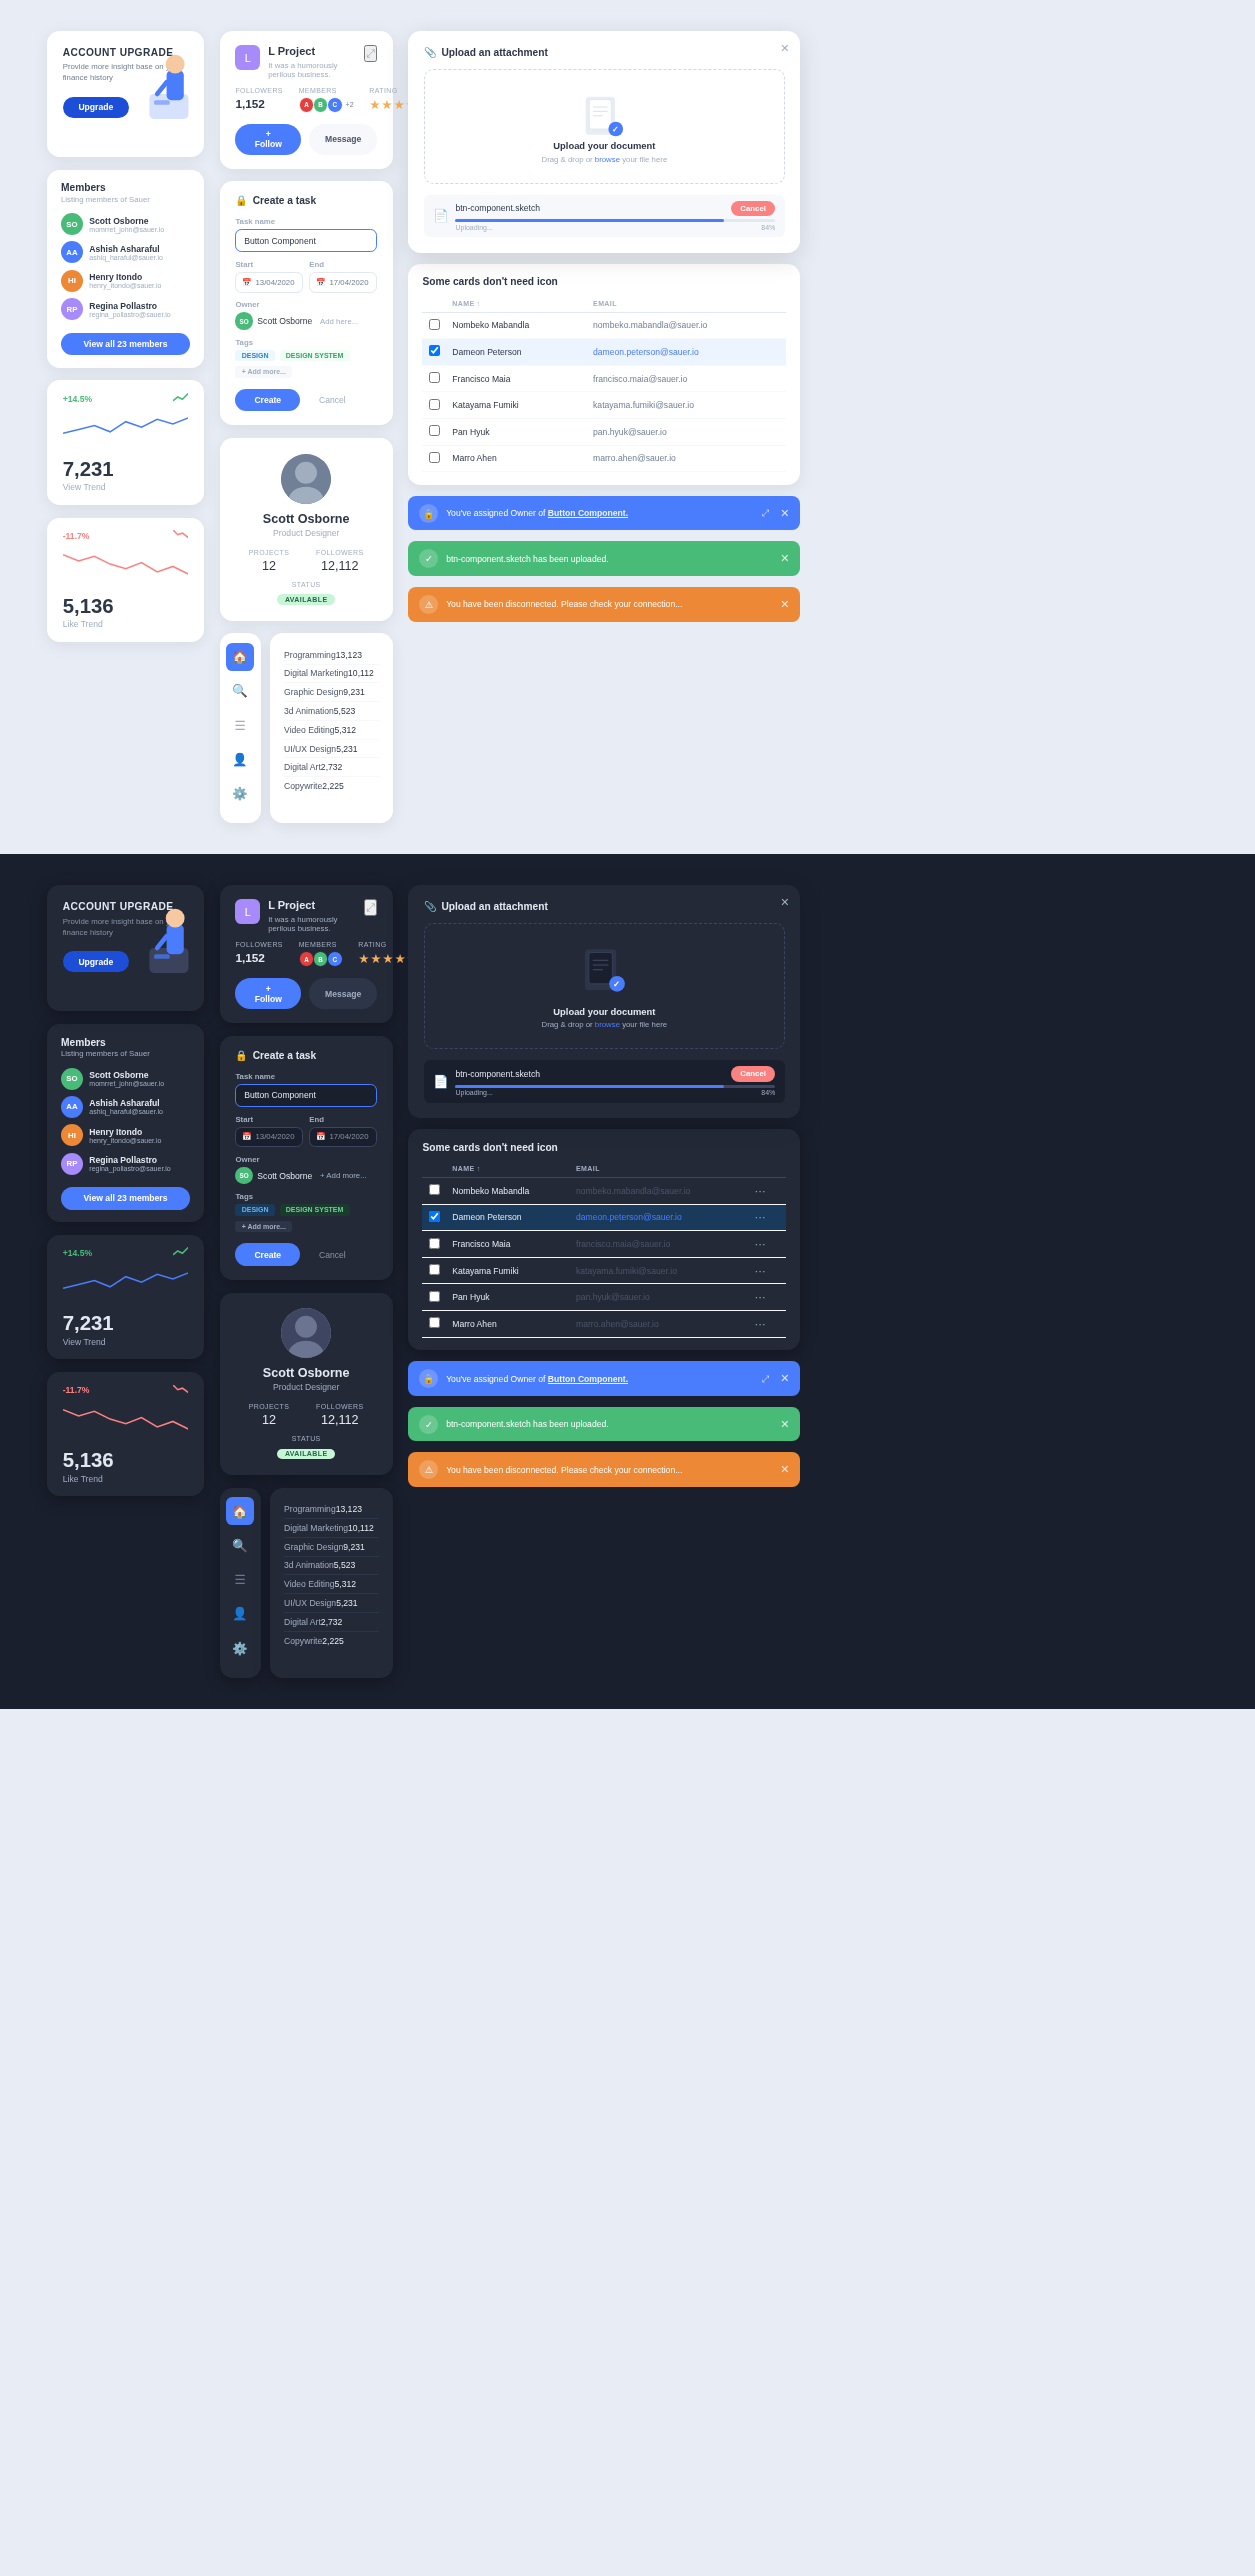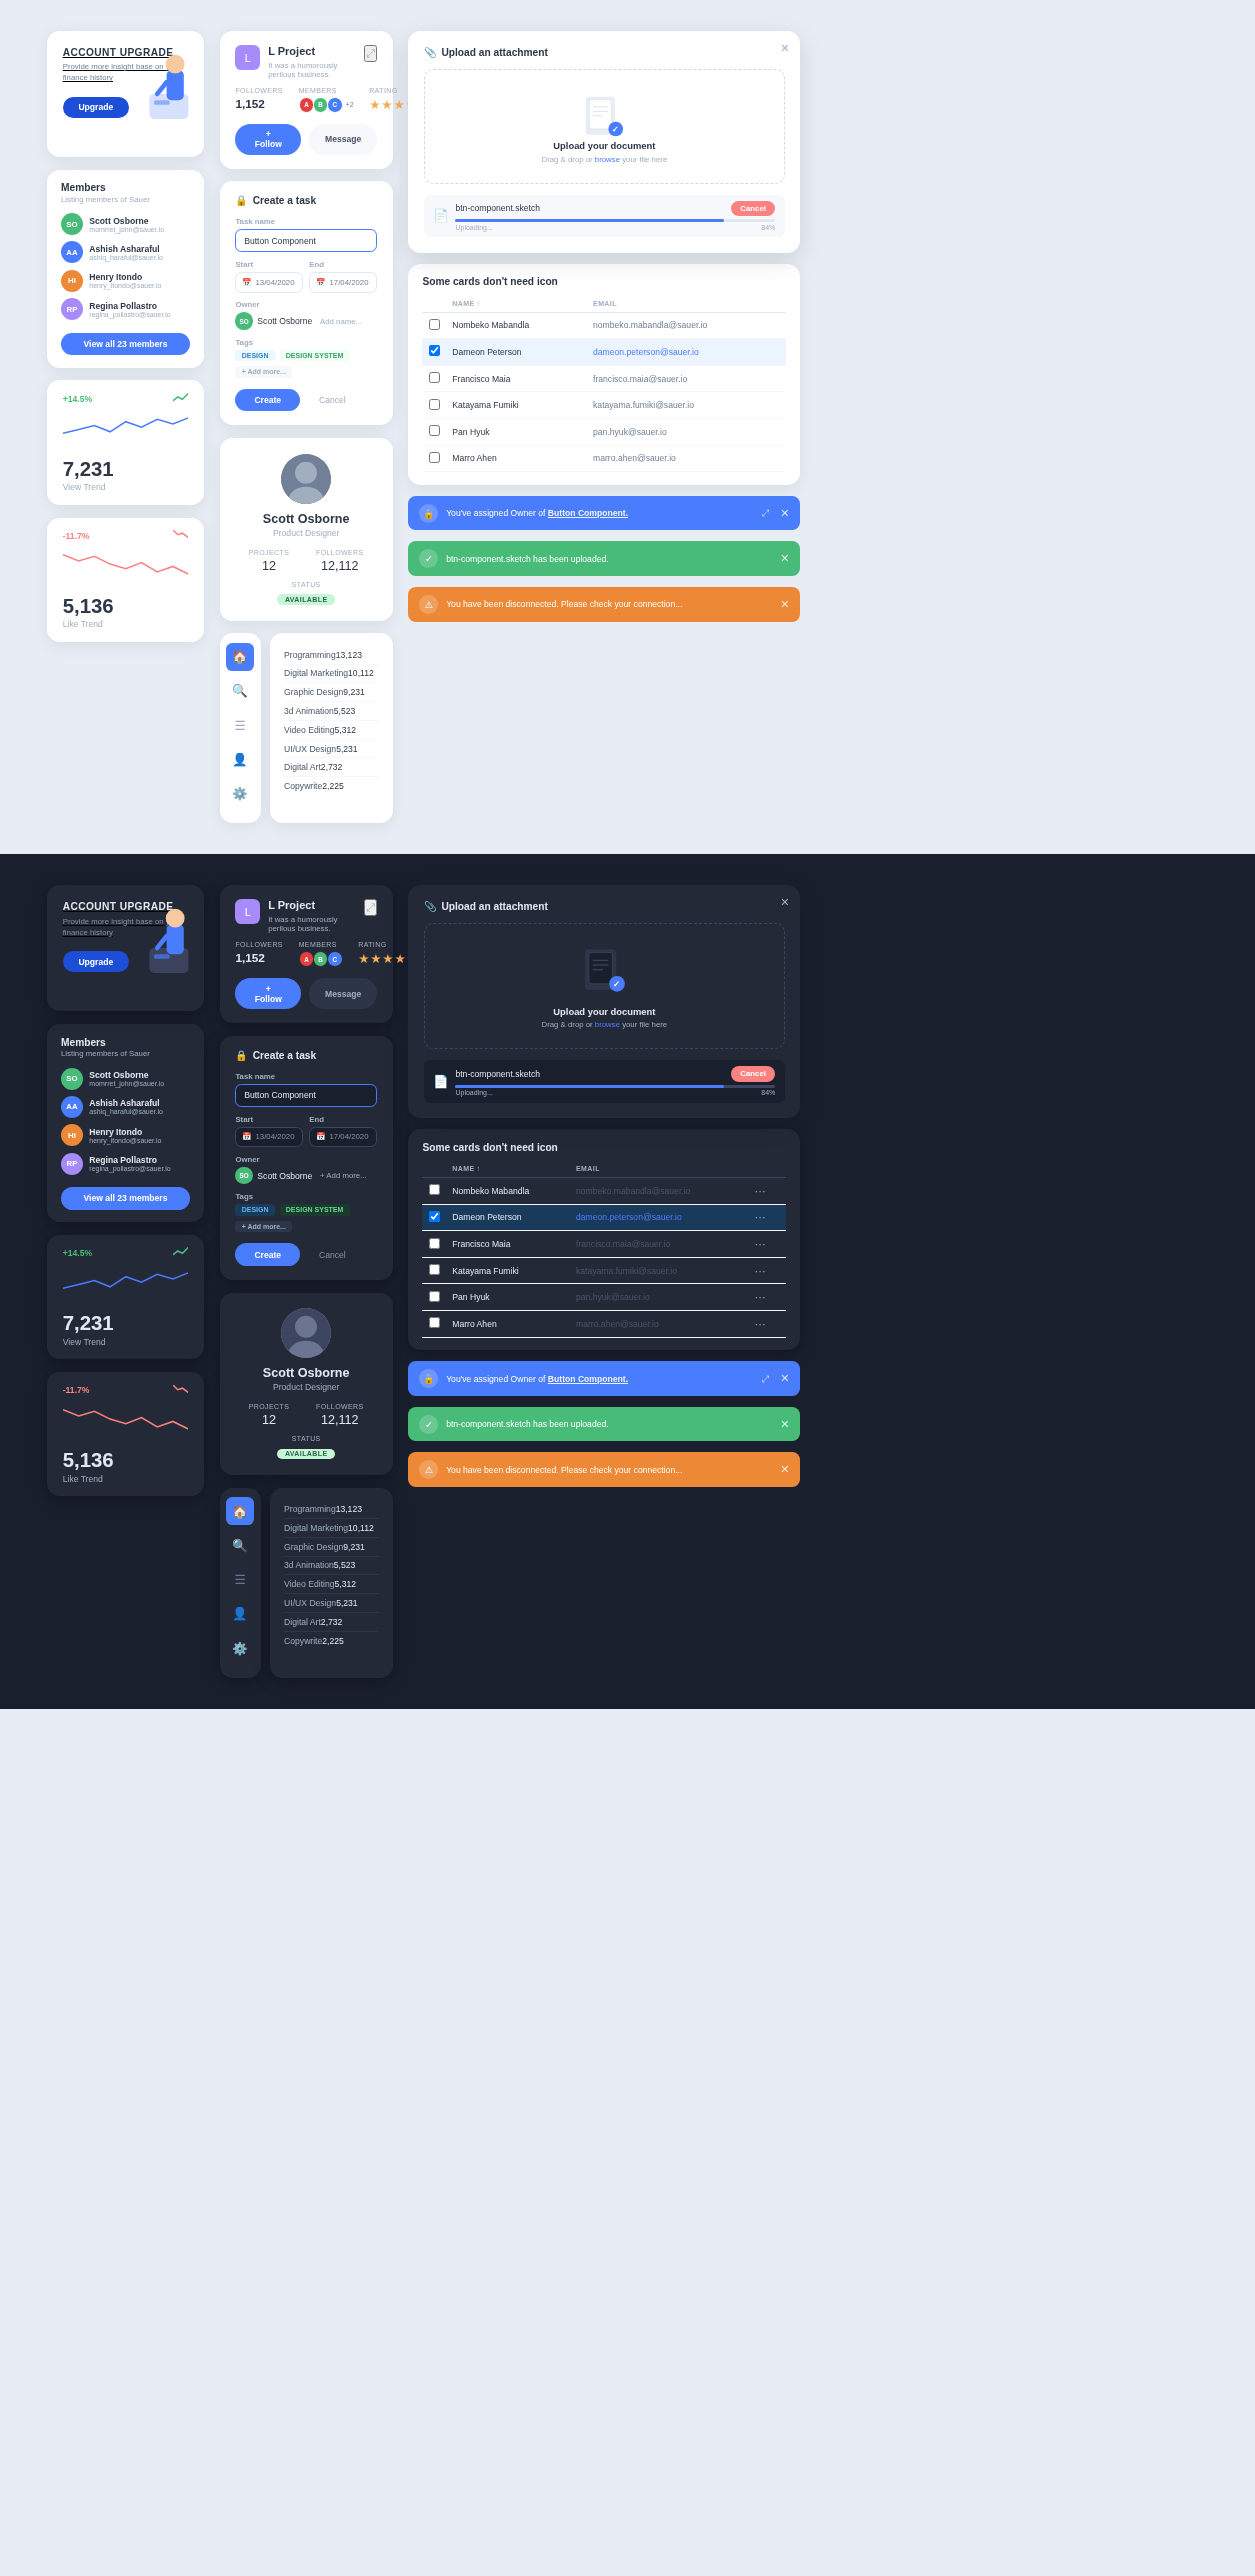--- a/index.html
+++ b/index.html
@@ -8,21 +8,21 @@
     
     .section-light { background: #e8edf5; padding: 31px 23.5px; min-height: 628px; }
     .section-dark { background: #1a1f2e; padding: 31px 23.5px; min-height: 628px; }
 
     
     .card { border-radius: 12.6px; padding: 15.7px; }
     .card-light { background: #fff; box-shadow: 0 3.1px 15.7px rgba(0,0,0,0.07); }
     .card-dark { background: #242938; box-shadow: 0 3.1px 15.7px rgba(0,0,0,0.3); }
 
     
-    .upgrade-card { position: relative; overflow: hidden; text-decoration: underline; }
+    .upgrade-card { position: relative; overflow: hidden; }
     .upgrade-card-title { font-size: 10.2px; font-weight: 700; color: #2d3748; letter-spacing: 0.4px; margin-bottom: 4.7px; }
     .upgrade-card-title-dark { color: #e2e8f0; }
     .upgrade-card-desc { font-size: 7.8px; color: #718096; line-height: 1.4; margin-bottom: 12.6px; }
     .upgrade-card-desc-dark { color: #8892a4; }
     .upgrade-btn { background: #1d4ed8; color: #fff; border: none; border-radius: 15.7px; padding: 5.5px 15.7px; font-size: 8.6px; cursor: pointer; font-weight: 600; }
 
     
     .members-title { font-size: 10.2px; font-weight: 700; color: #2d3748; margin-bottom: 1.6px; }
     .members-title-dark { color: #e2e8f0; }
     .members-subtitle { font-size: 7.8px; color: #a0aec0; margin-bottom: 9.4px; }
@@ -317,21 +317,21 @@
             <div class="date-input-wrap">
               <span>📅</span>
               <span>17/04/2020</span>
             </div>
           </div>
         </div>
         <div class="form-label">Owner</div>
         <div class="owner-row">
           <div class="avatar-circle owner-av" style="width:17.3px;height:17.3px;background:#48bb78;font-size:6.3px;">SO</div>
           <span class="owner-name">Scott Osborne</span>
-          <span class="owner-add">Add name...</span>
+          <span class="owner-add">Add here...</span>
         </div>
         <div class="form-label">Tags</div>
         <div class="tags-row">
           <span class="tag tag-design">DESIGN</span>
           <span class="tag tag-design-system">DESIGN SYSTEM</span>
           <span class="tag tag-add">+ Add more...</span>
         </div>
         <div class="task-actions">
           <button class="btn-create">Create</button>
           <button class="btn-cancel">Cancel</button>

